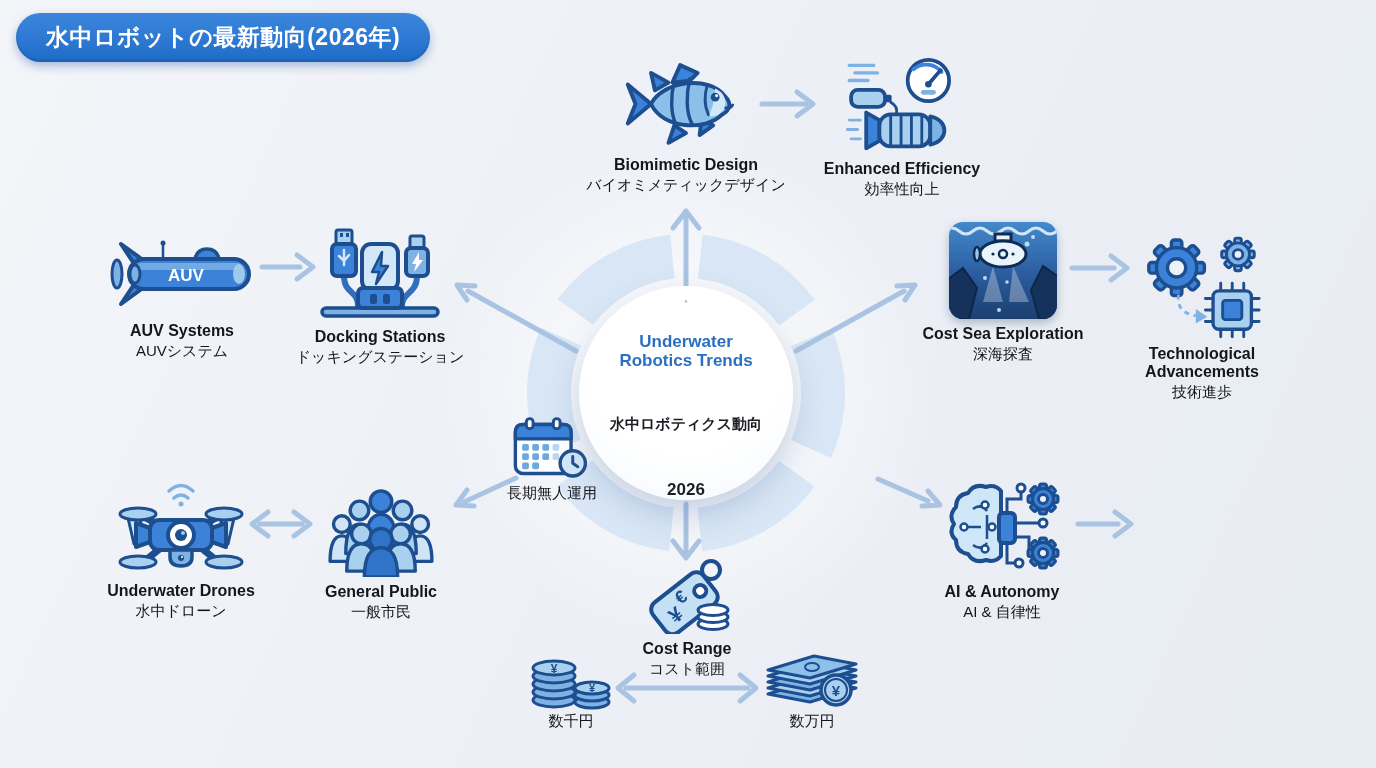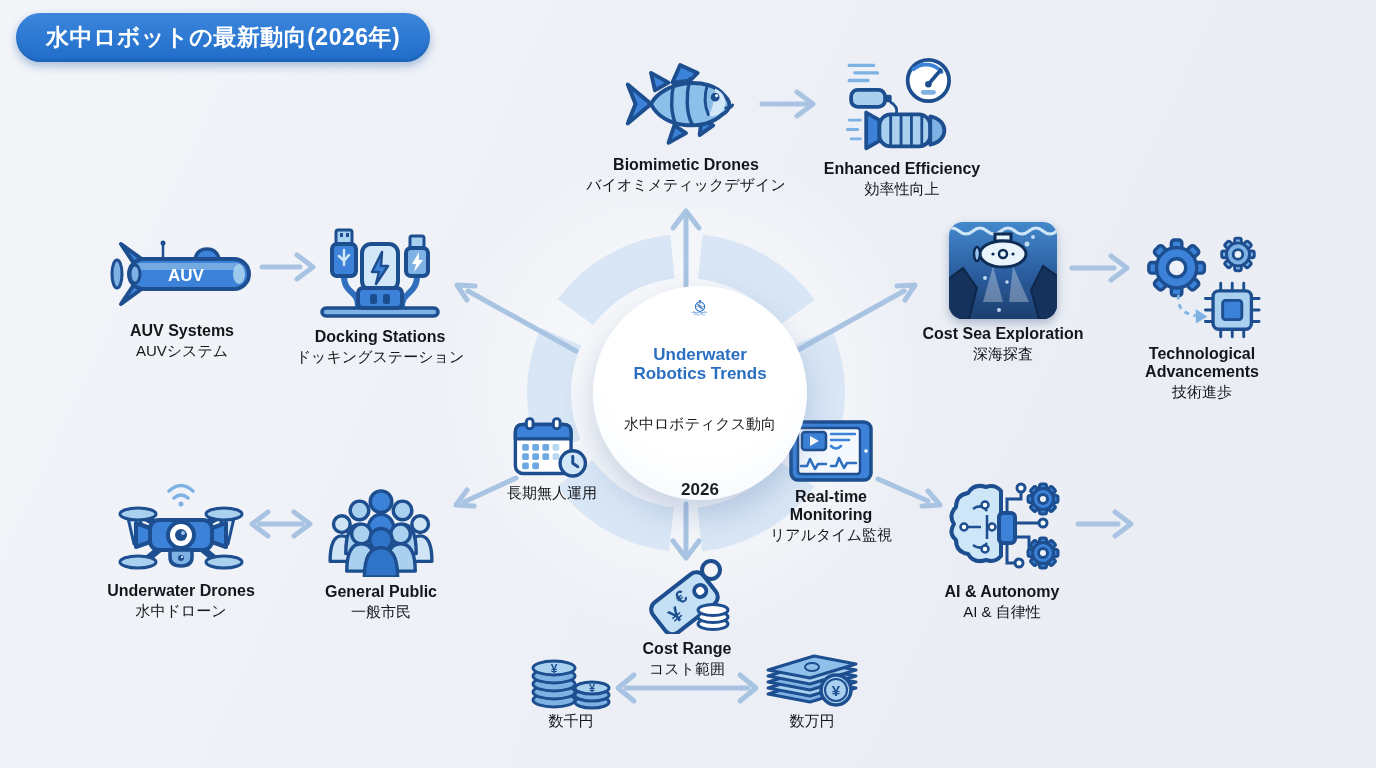--- a/index.html
+++ b/index.html
@@ -12,26 +12,26 @@
   .wires{position:absolute;left:0;top:0;z-index:1;}
   .banner{position:absolute;left:16px;top:13px;height:49px;padding:0 30px;border-radius:25px;
     background:linear-gradient(180deg,#3c86dc,#1f6cc9);display:flex;align-items:center;z-index:8;
     box-shadow:0 4px 10px rgba(20,80,160,.35), inset 0 -2px 3px rgba(0,0,0,.12);}
   .banner span{color:#fff;font-size:23px;font-weight:700;letter-spacing:.5px;}
   .node{position:absolute;display:flex;flex-direction:column;align-items:center;text-align:center;z-index:4;}
   .node svg{display:block;}
   .node .en{font-size:16px;font-weight:700;color:#14161b;line-height:1.12;margin-top:6px;}
   .node .ja{font-size:15px;font-weight:400;color:#14161b;line-height:1.25;margin-top:2px;}
   .tile{border-radius:14px;overflow:hidden;box-shadow:0 4px 10px rgba(30,60,110,.3);}
-  .hub{position:absolute;left:593px;top:286px;width:214px;height:214px;border-radius:50%;z-index:5;
+  .hub{position:absolute;left:579px;top:286px;width:214px;height:214px;border-radius:50%;z-index:5;
     background:radial-gradient(circle at 50% 32%,#ffffff 55%,#f3f8fd 100%);
     box-shadow:0 14px 30px rgba(90,120,170,.30);display:flex;flex-direction:column;align-items:center;text-align:center;gap:27px;}
   .hub svg{display:block;margin-top:14px;}
   .hub-en{color:#2a6fc2;font-size:17px;font-weight:700;line-height:1.12;width:160px;margin-top:2px;}
-  .hub-ja{color:#1b1d22;font-size:15px;font-weight:400;margin-top:5px;}
+  .hub-ja{color:#1b1d22;font-size:15px;font-weight:700;margin-top:18px;}
   .hub-year{color:#1b1d22;font-size:17px;font-weight:700;margin-top:19px;}
   svg .st{stroke:#1d4e8f;stroke-linejoin:round;stroke-linecap:round;}
   svg text{font-family:"Liberation Sans","DejaVu Sans",sans-serif;}
 </style>
 </head>
 <body>
 
 <div class="canvas">
 
   <div class="glow"></div>
@@ -105,21 +105,21 @@
       <path class="st" fill="#3b82d8" stroke-width="4" d="M86 62 L84 78 L98 68 Z"></path>
       <path class="st" fill="#8cc0ea" stroke-width="4" d="M34 46 C46 22 94 16 110 38 C117 45 116 52 107 57 C90 74 46 72 34 46 Z"></path>
       <path fill="#d2e7f8" d="M100 30 C109 34 113 42 109 51 C106 57 99 60 93 58 C99 49 99 38 100 30 Z"></path>
       <path class="st" fill="none" stroke-width="3.5" d="M58 23 C54 38 54 56 60 68"></path>
       <path class="st" fill="none" stroke-width="3.5" d="M74 20 C70 36 70 55 76 66"></path>
       <path class="st" fill="none" stroke-width="3" d="M92 26 C89 36 89 48 93 57"></path>
       <circle fill="#1d4e8f" cx="100" cy="39" r="4.5"></circle>
         <circle fill="#fff" cx="101.5" cy="37.5" r="1.5"></circle>
       <path class="st" fill="none" stroke-width="3" d="M111 50 q5 1 7 -3"></path>
     </svg>
-    <div class="en">Biomimetic Drones</div>
+    <div class="en">Biomimetic Design</div>
     <div class="ja">バイオミメティックデザイン</div>
   </div>
 
   <div class="node" style="left:802px;top:56px;width:200px">
     <svg width="120" height="98" viewBox="0 0 120 104">
       <path stroke="#7fb2e4" fill="none" stroke-width="3.5" stroke-linecap="round" d="M4 10 H30 M10 18 H34 M4 26 H24"></path>
       <circle class="st" fill="#fff" stroke-width="4" cx="88" cy="26" r="22"></circle>
       <path fill="none" stroke="#3b82d8" stroke-width="4" stroke-linecap="round" d="M72 14 A21 21 0 0 1 102 17"></path>
       <path class="st" fill="none" stroke-width="4" d="M88 30 L101 15"></path>
         <circle fill="#1d4e8f" cx="88" cy="30" r="3.5"></circle>
@@ -263,33 +263,20 @@
       <g fill="#b9d8f2">
           <rect x="48" y="33" width="8" height="8" rx="2"></rect>
           <rect x="48" y="44" width="8" height="8" rx="2"></rect>
         </g>
       <circle class="st" fill="#d2e7f8" stroke-width="4" cx="72" cy="56" r="15"></circle>
       <path class="st" fill="none" stroke-width="3.5" d="M72 48 v8 l6 4"></path>
     </svg>
     <div class="ja">長期無人運用</div>
   </div>
 
-  <div class="node" style="left:746px;top:420px;width:170px">
-    <svg width="84" height="62" viewBox="0 0 84 62">
-      <rect class="st" fill="#3b82d8" stroke-width="3.5" x="2" y="2" width="80" height="58" rx="7"></rect>
-      <rect class="st" fill="#f4f9fe" stroke-width="2.5" x="9" y="8" width="62" height="46" rx="3"></rect>
-      <rect class="st" fill="#3b82d8" stroke-width="2.5" x="13" y="12" width="24" height="18" rx="3"></rect>
-      <path fill="#fff" d="M21 16 v10 l9 -5 Z"></path>
-      <path stroke="#3b82d8" stroke-width="2.5" fill="none" stroke-linecap="round" d="M42 14 h24 M42 20 h18 M42 26 q5 5 10 0"></path>
-      <path stroke="#2f6fbe" stroke-width="2.5" fill="none" stroke-linejoin="round" stroke-linecap="round" d="M12 46 h6 l3 -7 l5 10 l3 -5 h8 M42 46 h5 l3 -8 l5 10 l3 -5 h9"></path>
-      <circle fill="#fff" cx="77" cy="31" r="1.8"></circle>
-    </svg>
-    <div class="en" style="max-width:100px">Real-time Monitoring</div>
-    <div class="ja">リアルタイム監視</div>
-  </div>
 
   <div class="node" style="left:76px;top:478px;width:210px">
     <svg width="130" height="98" viewBox="0 0 130 98">
       <path fill="none" stroke="#7fb2e4" stroke-width="3.5" stroke-linecap="round" d="M53 13 q12 -11 24 0 M58 20 q7 -6 14 0"></path>
       <circle fill="#7fb2e4" cx="65" cy="26" r="2.5"></circle>
       <path class="st" fill="#d2e7f8" stroke-width="3" d="M12 40 L18 66 L28 62 L24 40 Z"></path>
       <path class="st" fill="#d2e7f8" stroke-width="3" d="M118 40 L112 66 L102 62 L106 40 Z"></path>
       <path stroke="#1d4e8f" stroke-width="7" stroke-linecap="round" d="M30 40 L52 52 M100 40 L78 52 M30 82 L52 64 M100 82 L78 64" fill="none"></path>
       <ellipse class="st" fill="#a9d0ee" stroke-width="3" cx="22" cy="36" rx="18" ry="6"></ellipse>
       <ellipse class="st" fill="#a9d0ee" stroke-width="3" cx="108" cy="36" rx="18" ry="6"></ellipse>

